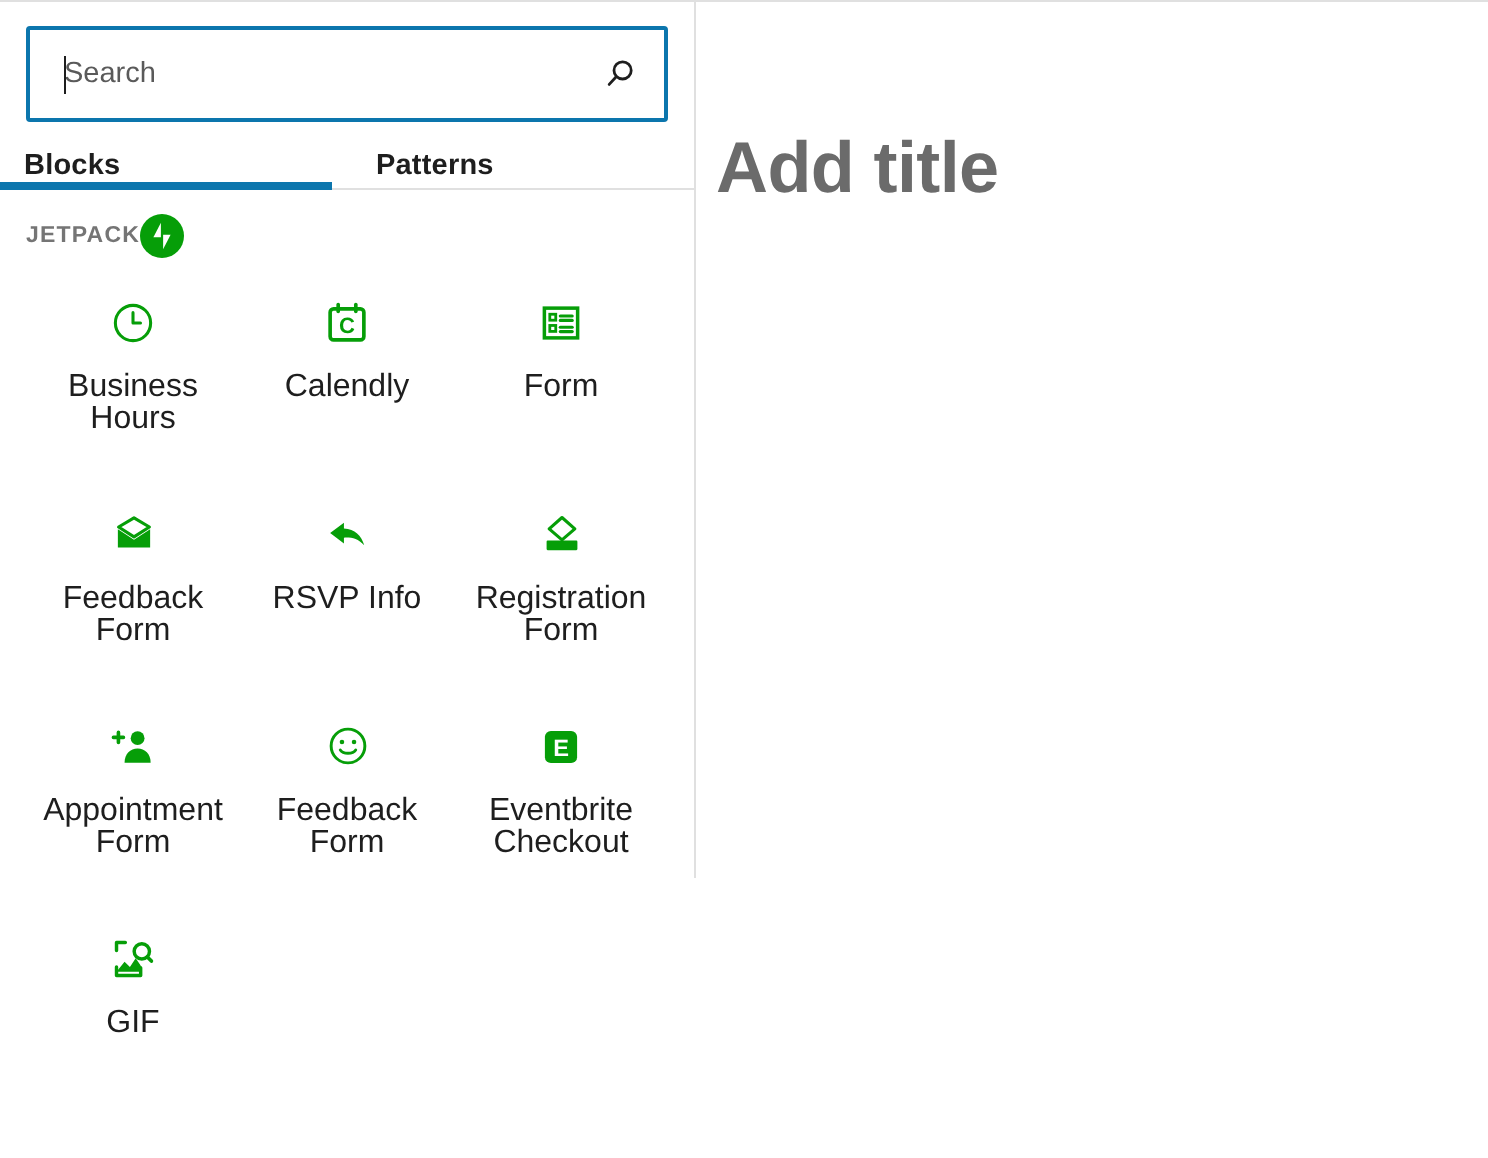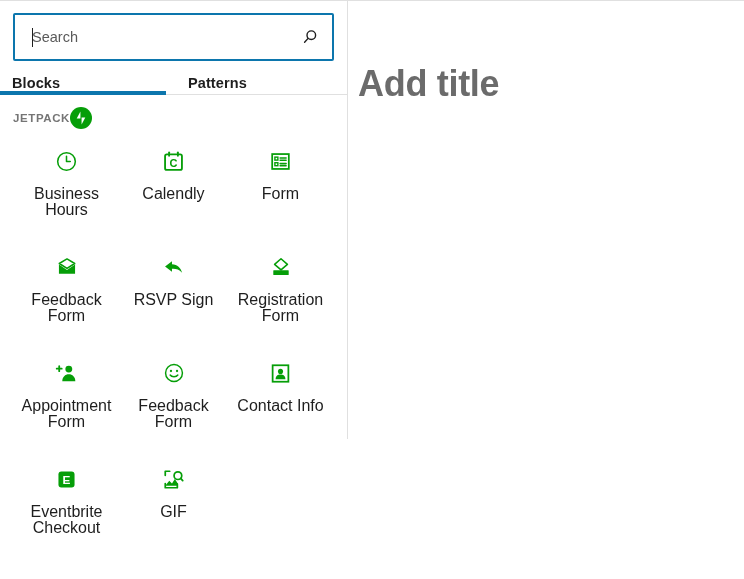--- a/index.html
+++ b/index.html
@@ -273,21 +273,21 @@
         <span class="block-label">Feedback Form</span>
       </button>
 
 
       <button class="block-item">
         <span class="block-icon">
           <svg width="23" height="23" viewBox="0 0 24 24">
             <path d="M3.2 11.0 L10.4 5.6 L10.4 8.6 C16.2 8.9 19.4 12.2 21.0 17.4 C17.6 13.8 14.4 13.2 10.4 13.4 L10.4 16.4 Z" fill="#069e08"></path>
           </svg>
         </span>
-        <span class="block-label">RSVP Sign</span>
+        <span class="block-label">RSVP Info</span>
       </button>
 
       <button class="block-item">
         <span class="block-icon">
           <svg width="22" height="22" viewBox="0 0 24 24">
             <rect x="3.6" y="15.6" width="16.8" height="5.2" rx="0.6" fill="#069e08"></rect>
             <path d="M12 3.0 L19.0 9.2 L12 15.2 L5.0 9.2 Z" fill="none" stroke="#069e08" stroke-width="1.7" stroke-linejoin="round"></path>
           </svg>
         </span>
         <span class="block-label">Registration
@@ -312,30 +312,20 @@
             <circle cx="12" cy="12" r="9.2" fill="none" stroke="#069e08" stroke-width="1.6"></circle>
             <circle cx="8.7" cy="9.8" r="1.25" fill="#069e08"></circle>
             <circle cx="15.3" cy="9.8" r="1.25" fill="#069e08"></circle>
             <path d="M7.8 14.2 C9.4 16.6 14.6 16.6 16.2 14.2" fill="none" stroke="#069e08" stroke-width="1.6" stroke-linecap="round"></path>
           </svg>
         </span>
         <span class="block-label">Feedback
 Form</span>
       </button>
 
-      <button class="block-item">
-        <span class="block-icon">
-          <svg width="21" height="21" viewBox="0 0 24 24">
-            <rect x="3.0" y="2.6" width="18" height="18.8" fill="none" stroke="#069e08" stroke-width="2"></rect>
-            <circle cx="12" cy="9.6" r="2.9" fill="#069e08"></circle>
-            <path d="M6.4 18.6 C6.4 14.8 9.0 13.2 12 13.2 C15.0 13.2 17.6 14.8 17.6 18.6 Z" fill="#069e08"></path>
-          </svg>
-        </span>
-        <span class="block-label">Contact Info</span>
-      </button>
 
       <button class="block-item">
         <span class="block-icon">
           <svg width="21" height="21" viewBox="0 0 24 24">
             <rect x="2.8" y="2.8" width="18.4" height="18.4" rx="3.4" fill="#069e08"></rect>
             <text x="12" y="17.2" font-family="'Liberation Sans',sans-serif" font-size="13.5" font-weight="700" fill="#ffffff" text-anchor="middle">E</text>
           </svg>
         </span>
         <span class="block-label">Eventbrite
 Checkout</span>

